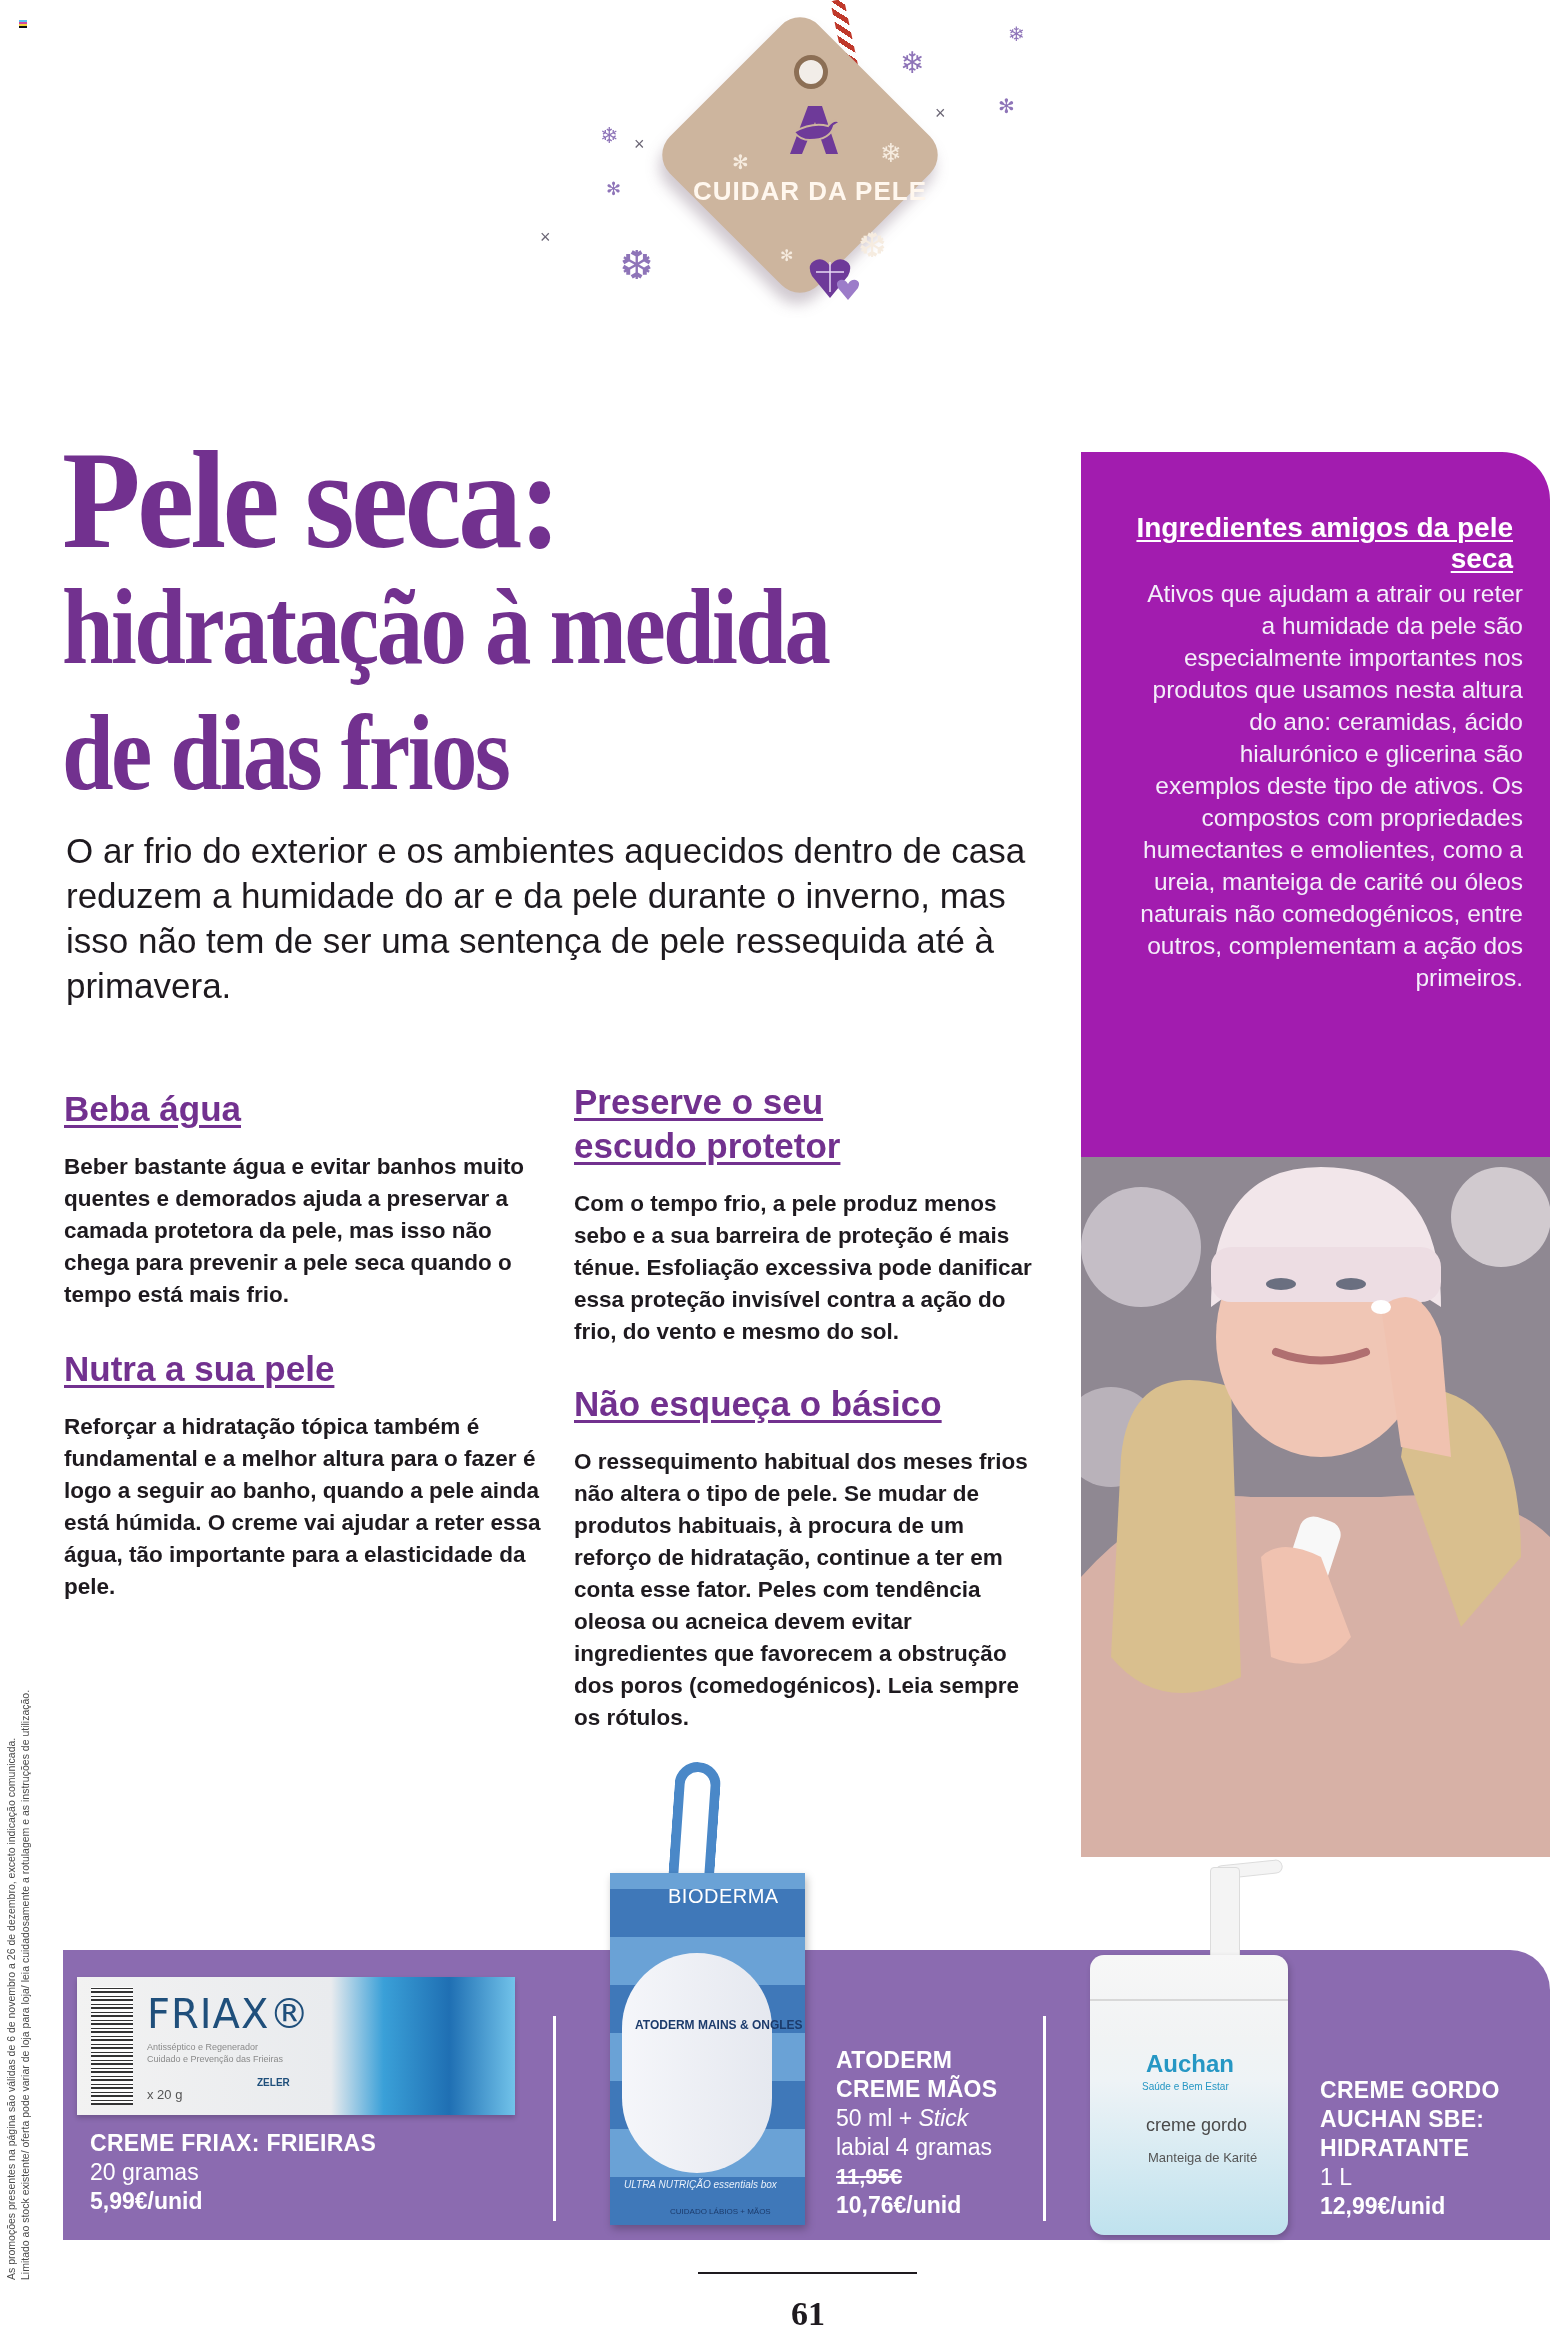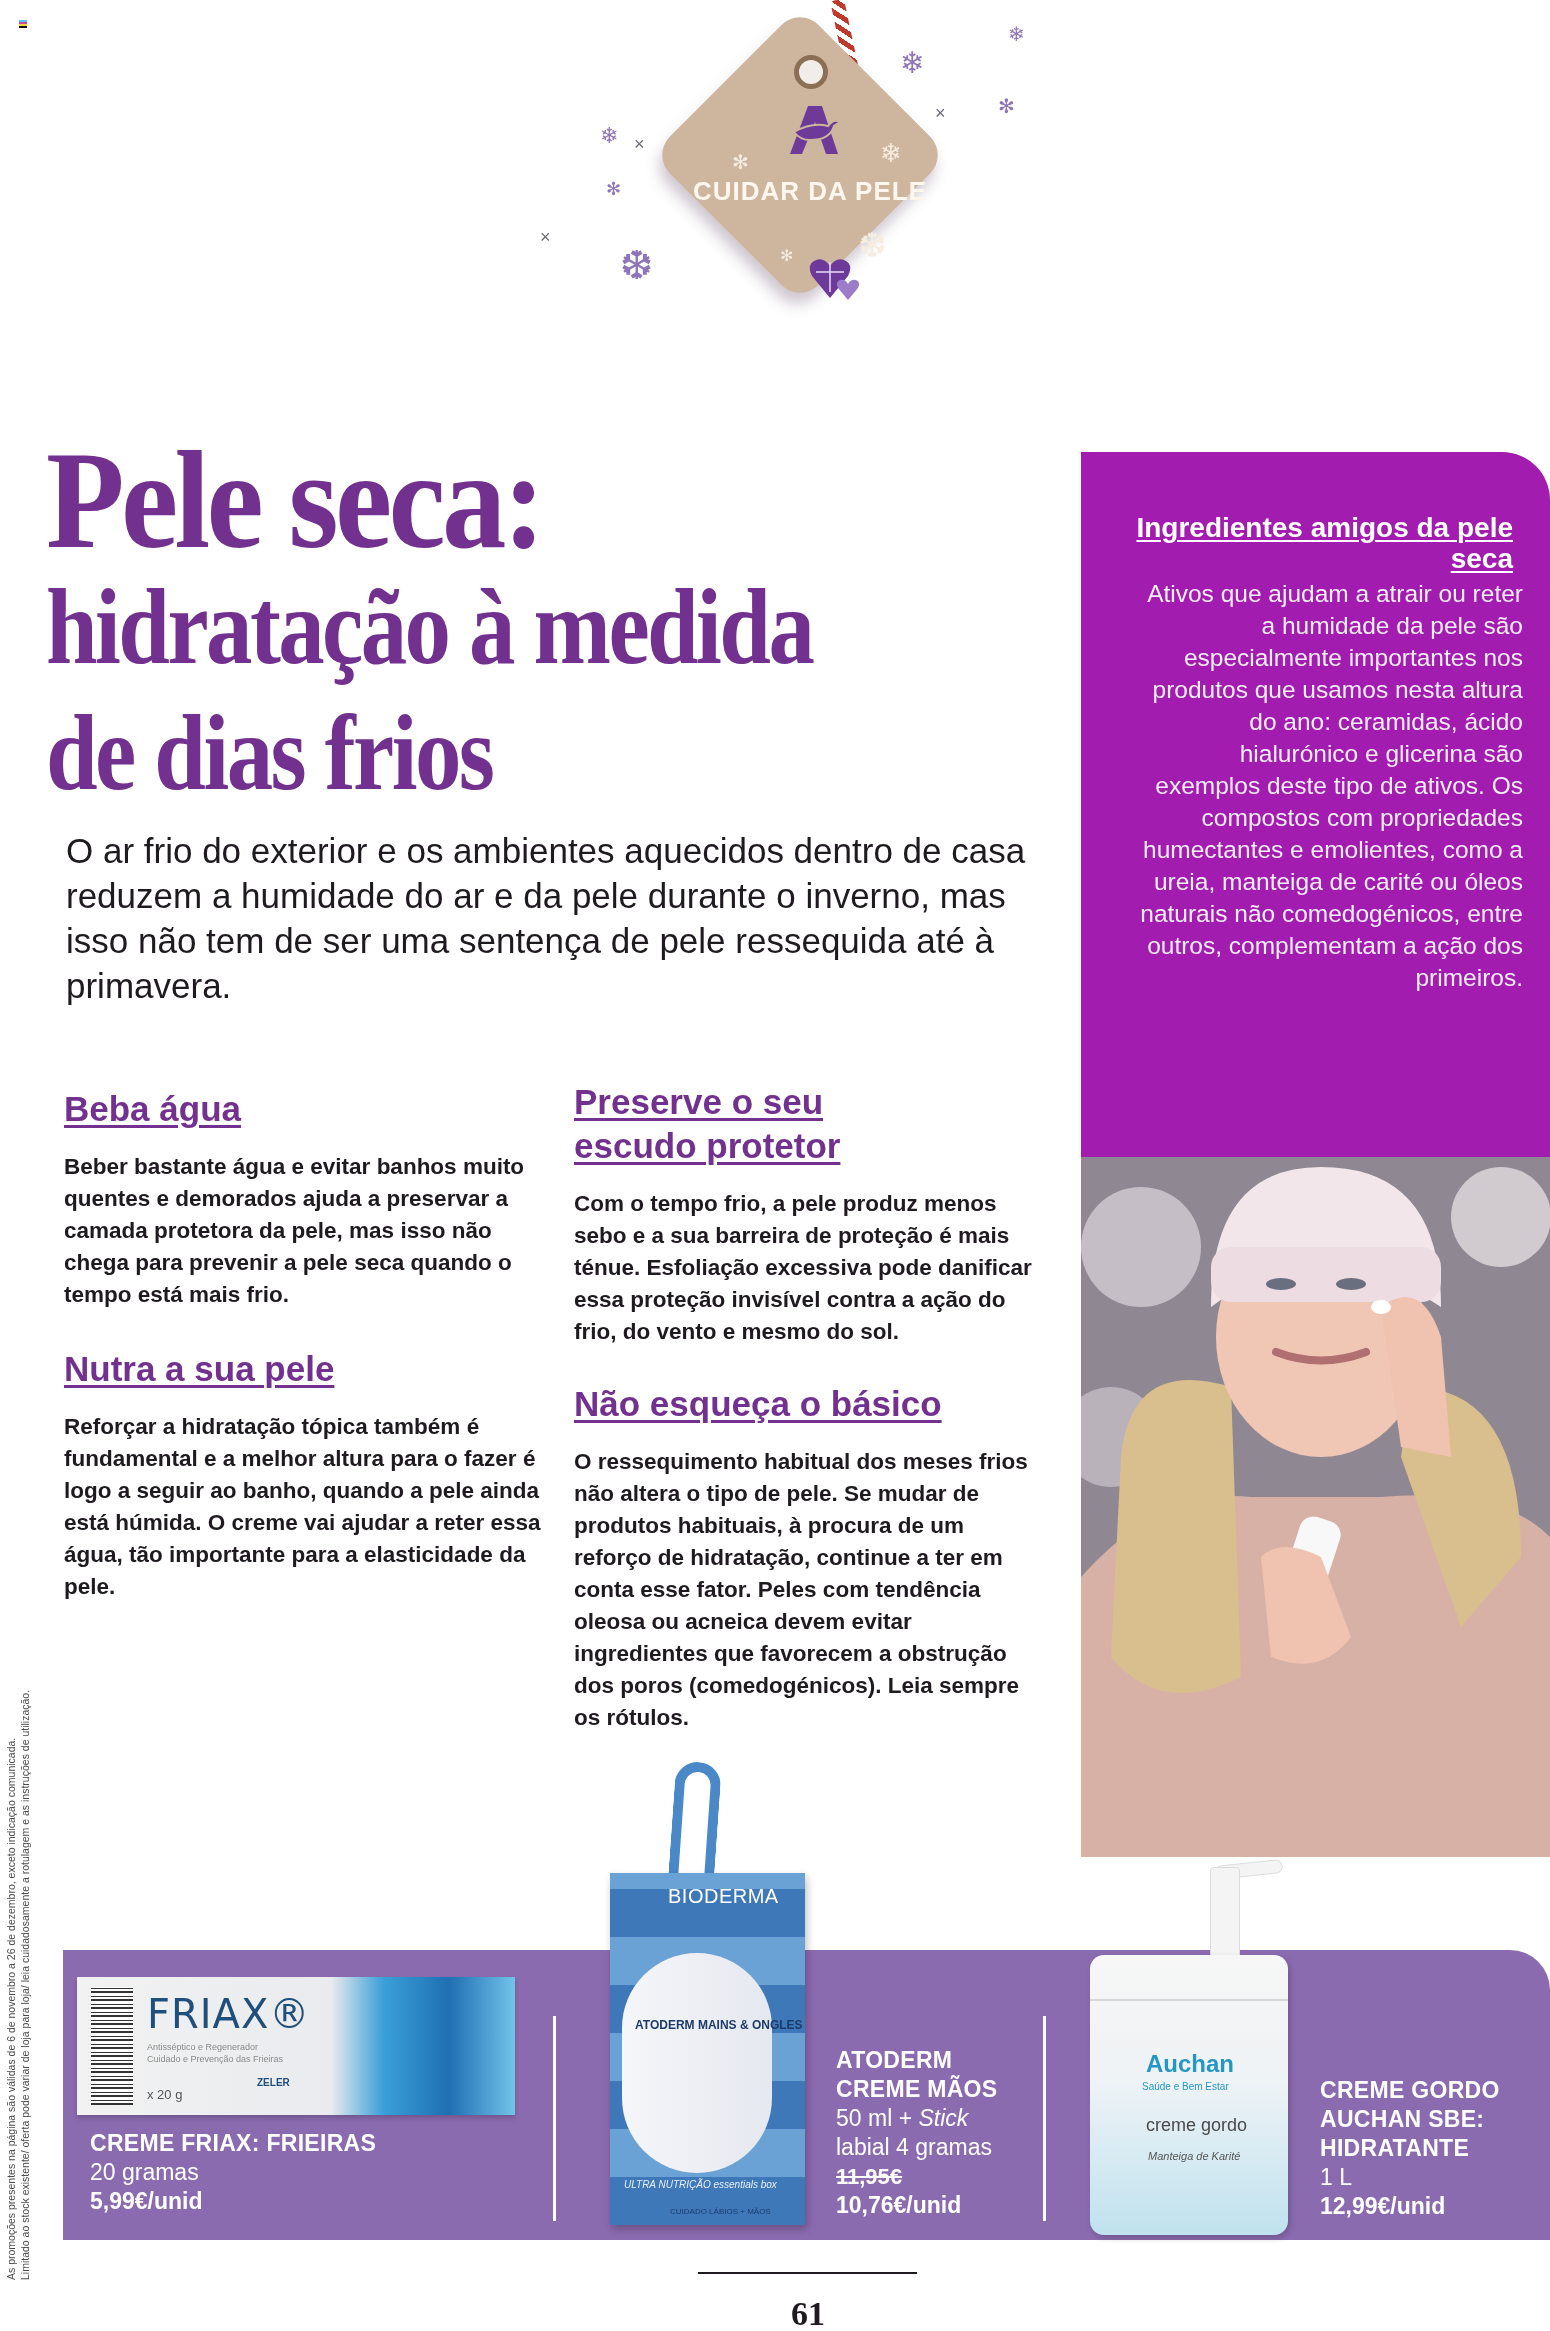--- a/index.html
+++ b/index.html
@@ -21,21 +21,21 @@
              border: 5px solid #8c6f55; background: #f2ede8; }
   .tag-logo { position: absolute; left: 242px; top: 100px; width: 60px; height: 56px; }
   .tag-title { position: absolute; left: 135px; top: 176px; width: 270px; text-align: center;
                color: #fff7ee; font-weight: bold; font-size: 26px; letter-spacing: 1px; }
   .tag-hearts { position: absolute; left: 268px; top: 252px; width: 56px; height: 50px; }
   .flake { position: absolute; color: #8e74b8; font-size: 22px; line-height: 1; }
   .flake.light { color: #f6ece0; }
   .cross { position: absolute; color: #6c6776; font-size: 18px; line-height: 1; }
 
   
-  .headline { position: absolute; left: 46px; top: 440px; width: 1000px; color: #72318f;
+  .headline { position: absolute; left: 62px; top: 440px; width: 1000px; color: #72318f;
               font-family: "Liberation Serif", "DejaVu Serif", serif; font-weight: bold; }
   .headline .l1 { font-size: 140px; line-height: 120px; letter-spacing: -4px; transform: scaleX(0.92); transform-origin: left; }
   .headline .l2 { font-size: 108px; line-height: 118px; letter-spacing: -3px; margin-top: 8px; transform: scaleX(0.86); transform-origin: left; white-space: nowrap; }
 
   .lead { position: absolute; left: 66px; top: 828px; width: 990px; font-size: 35px; line-height: 45px; color: #1e1a1f; }
 
   
   .col { position: absolute; }
   .sec h3 { color: #72318f; font-size: 35px; font-weight: bold; text-decoration: underline;
             text-decoration-thickness: 3px; text-underline-offset: 4px; line-height: 44px; }
@@ -85,21 +85,21 @@
   .auchan-pump { position: absolute; left: 1210px; top: 1867px; width: 30px; height: 95px; background: #f4f4f4;
                  border: 1px solid #dcdcdc; border-radius: 4px; }
   .auchan-nozzle { position: absolute; left: 1215px; top: 1866px; width: 68px; height: 14px; background: #f4f4f4;
                    border: 1px solid #dcdcdc; border-radius: 8px; transform: rotate(-6deg); transform-origin: left; }
   .auchan-jar { position: absolute; left: 1090px; top: 1955px; width: 198px; height: 280px; border-radius: 14px;
                 background: linear-gradient(180deg, #f7f7f7 0%, #f1f3f4 30%, #eef3f6 45%, #bfe2ee 100%); box-shadow: 2px 3px 6px rgba(0,0,0,0.2); }
   .auchan-lid { position: absolute; left: 0; top: 0; width: 100%; height: 46px; border-bottom: 2px solid #d8d8d8; border-radius: 14px 14px 0 0; }
   .auchan-brand { position: absolute; left: 56px; top: 95px; color: #2697c4; font-size: 24px; font-weight: bold; }
   .auchan-tag { position: absolute; left: 52px; top: 126px; color: #2697c4; font-size: 10px; }
   .auchan-name { position: absolute; left: 56px; top: 160px; color: #4a4a4a; font-size: 18px; }
-  .auchan-sub { position: absolute; left: 58px; top: 195px; color: #555; font-size: 11px; font-style: italic; }
+  .auchan-sub { position: absolute; left: 58px; top: 195px; color: #555; font-size: 13px; }
 
   .disclaimer { position: absolute; left: 4px; top: 2280px; width: 790px; color: #4a4a4a; font-size: 10.5px; line-height: 14px;
                 transform: rotate(-90deg); transform-origin: left top; }
 
   .footer-rule { position: absolute; left: 698px; top: 2272px; width: 219px; height: 2px; background: #1e1a1f; }
   .page-num { position: absolute; left: 760px; top: 2295px; width: 96px; text-align: center; font-family: "Liberation Serif", serif;
               font-weight: bold; font-size: 34px; color: #1e1a1f; }
 </style>
 </head>
 <body>

